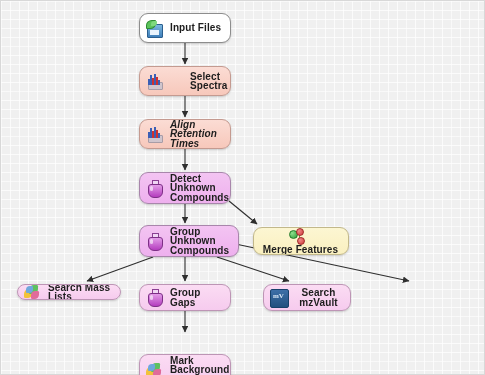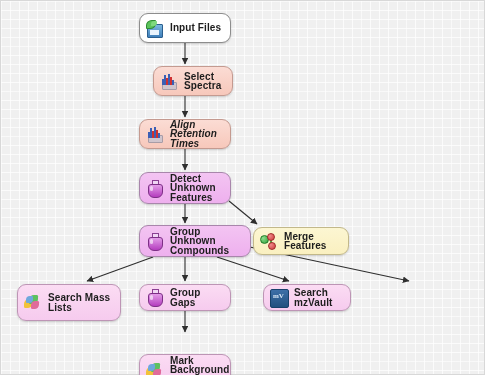--- a/index.html
+++ b/index.html
@@ -117,21 +117,21 @@
 
   <div class="node t-white" style="left:138px;top:12px;width:92px;height:30px;">
     <span class="ico ic-files">
       <span class="disk"></span>
         <span class="leaf"></span>
         <span class="leaf2"></span>
     </span>
     <span class="lbl">Input Files</span>
   </div>
 
-  <div class="node t-salmon" style="left:152px;top:65px;width:80px;height:30px;">
+  <div class="node t-salmon" style="left:138px;top:65px;width:92px;height:30px;gap:20px;">
     <span class="ico ic-spectra">
       <span class="base"></span>
       <i style="left:2px;height:6px"></i>
         <i style="left:4px;height:10px"></i>
       <i class="r" style="left:6px;height:7px"></i>
         <i style="left:8px;height:11px"></i>
       <i class="r" style="left:10px;height:8px"></i>
         <i style="left:12px;height:5px"></i>
     </span>
     <span class="lbl">Select Spectra</span>
@@ -150,63 +150,63 @@
     <span class="lbl">Align Retention Times</span>
   </div>
 
   <div class="node t-magenta" style="left:138px;top:171px;width:92px;height:32px;">
     <span class="ico ic-flask">
       <span class="neck"></span>
         <span class="body"></span>
         <span class="glow"></span>
     </span>
     <span class="lbl">Detect Unknown
-Features</span>
-  </div>
-
-  <div class="node t-magenta" style="left:138px;top:224px;width:112px;height:32px;justify-content:space-between;">
+Compounds</span>
+  </div>
+
+  <div class="node t-magenta" style="left:138px;top:224px;width:100px;height:32px;justify-content:space-between;">
     <span class="ico ic-flask">
       <span class="neck"></span>
         <span class="body"></span>
         <span class="glow"></span>
     </span>
     <span class="lbl">Group Unknown
 Compounds</span>
   </div>
 
-  <div class="node t-cream" style="left:252px;top:226px;width:96px;height:28px;">
+  <div class="node t-cream" style="left:252px;top:226px;width:96px;height:28px;flex-direction:column;">
     <span class="ico ic-merge">
       <span class="bar"></span>
         <span class="d1"></span>
         <span class="d2"></span>
         <span class="d3"></span>
     </span>
     <span class="lbl">Merge Features</span>
   </div>
 
-  <div class="node t-pinklt" style="left:16px;top:283px;width:104px;height:37px;">
+  <div class="node t-pinklt" style="left:16px;top:283px;width:104px;height:16px;">
     <span class="ico ic-mass">
       <span class="p p1"></span>
         <span class="p p2"></span>
         <span class="p p4"></span>
         <span class="p p3"></span>
     </span>
     <span class="lbl">Search Mass Lists</span>
   </div>
 
   <div class="node t-pinklt" style="left:138px;top:283px;width:92px;height:27px;">
     <span class="ico ic-flask">
       <span class="neck"></span>
         <span class="body"></span>
         <span class="glow"></span>
     </span>
     <span class="lbl">Group Gaps</span>
   </div>
 
-  <div class="node t-pinklt" style="left:262px;top:283px;width:88px;height:27px;">
+  <div class="node t-pinklt" style="left:262px;top:283px;width:88px;height:27px;text-align:center;">
     <span class="ico ic-vault">
       <span class="sq"></span>
     </span>
     <span class="lbl">Search mzVault</span>
   </div>
 
 
   <div class="node t-pinklt" style="left:138px;top:333px;width:92px;height:32px;margin-top:20px;">
     <span class="ico ic-mass">
       <span class="p p1"></span>

